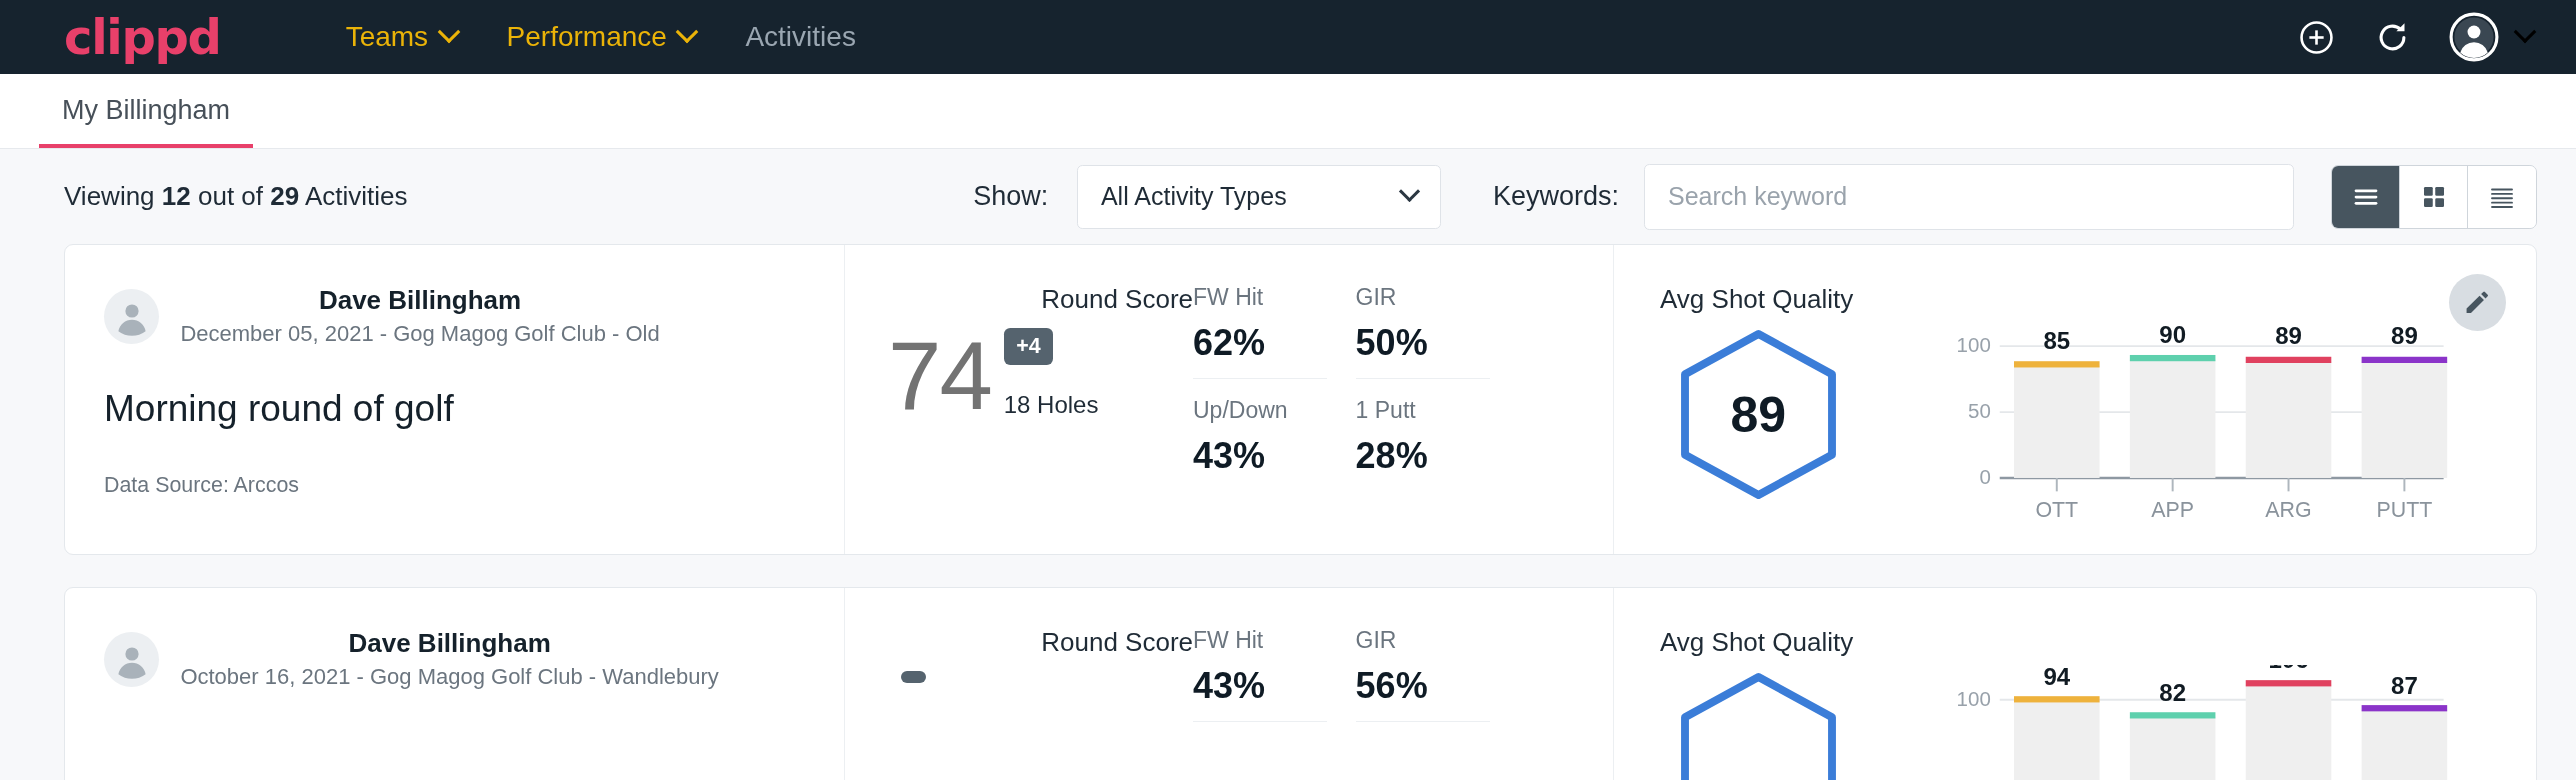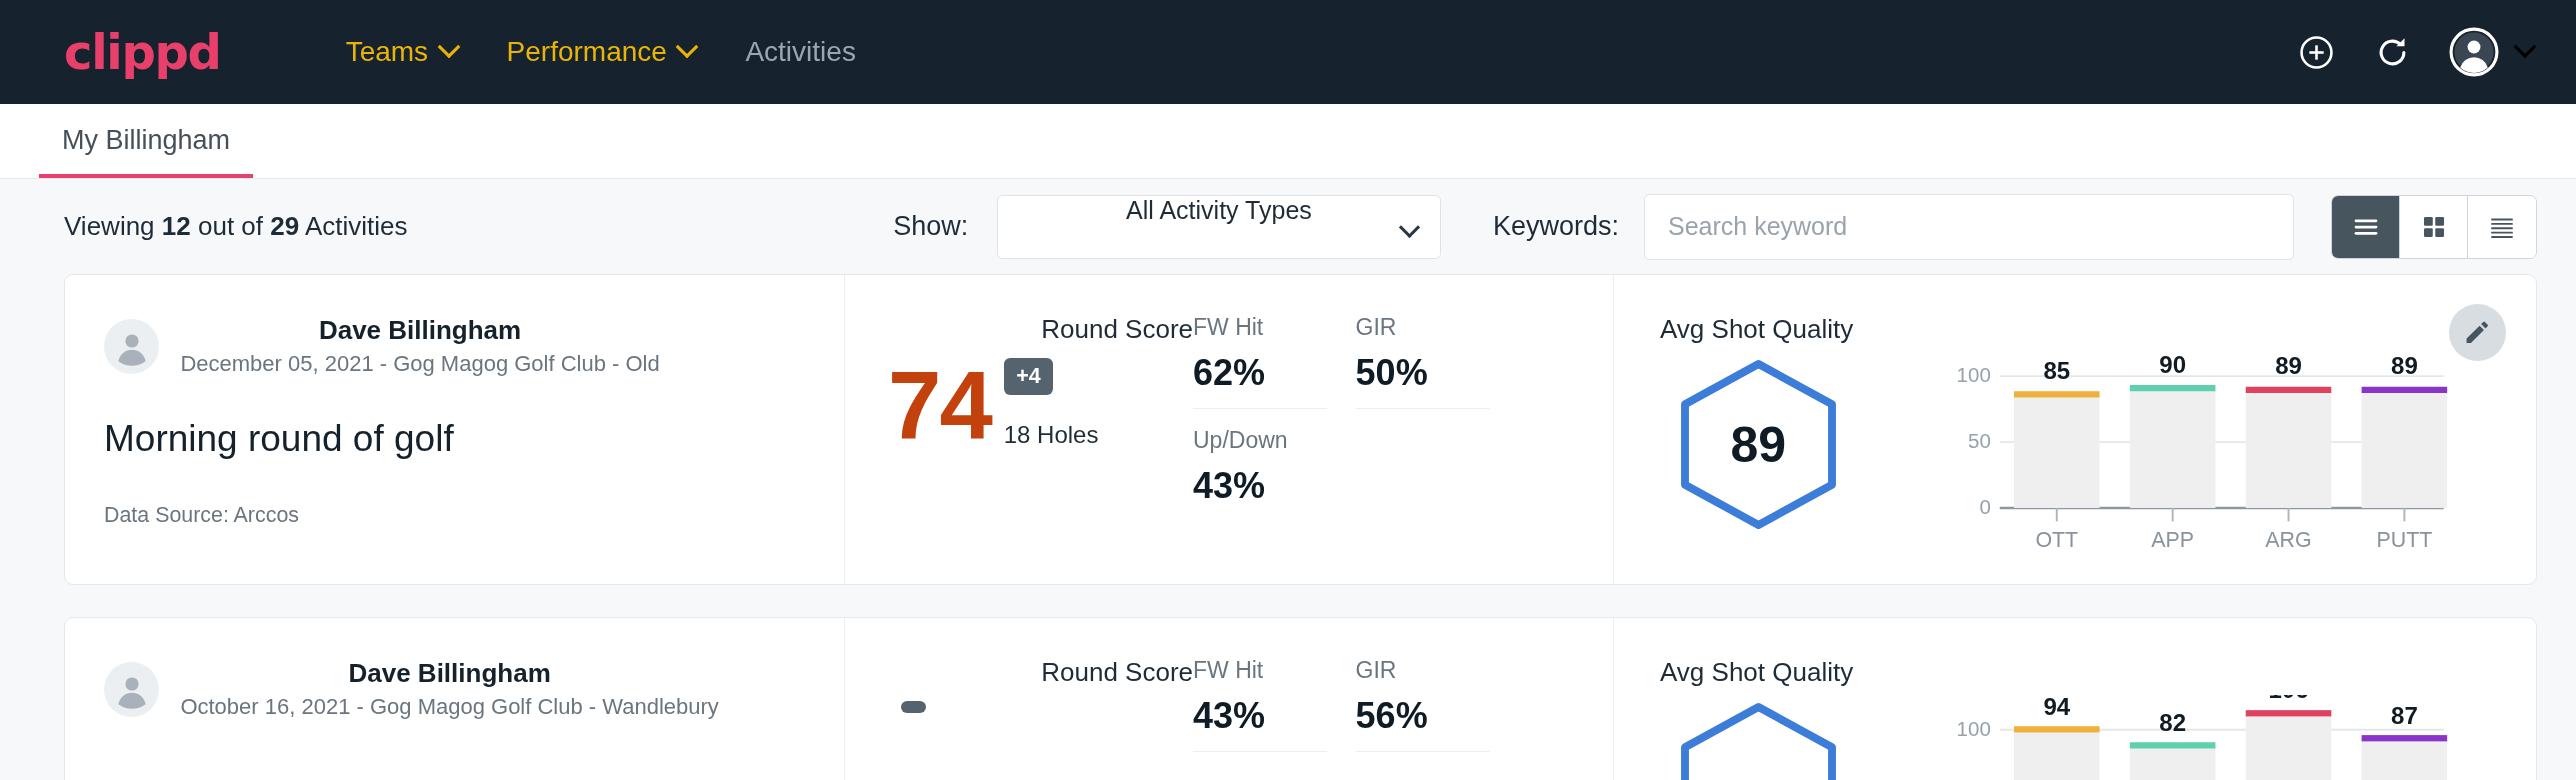--- a/index.html
+++ b/index.html
@@ -6,21 +6,21 @@
   html, body {
     width: 2576px;
     height: 780px;
     overflow: hidden;
     background: #f7f8fa;
     font-family: "Liberation Sans", sans-serif;
   }
 
   
   .topnav {
-    height: 104px;
+    height: 74px;
     background: #16232e;
     display: flex;
     align-items: center;
     padding: 0 43px 0 64px;
     position: relative;
   }
   .brand {
     font-size: 48px;
     font-weight: 700;
     color: #e8406a;
@@ -85,32 +85,31 @@
   .viewing b { font-weight: 700; }
   .toolbar-mid {
     margin-left: auto;
     display: flex;
     align-items: center;
     gap: 0;
   }
   .lbl { font-size: 27px; color: #1f2b36; white-space: nowrap; }
   .select {
     margin-left: 28.6px;
-    width: 444px;
+    width: 364px;
     height: 64px;
     background: #fff;
     border: 0.9px solid #dfe3e8;
     border-radius: 5.4px;
     display: flex;
     align-items: center;
     padding: 0 23px;
     font-size: 25px;
     color: #1f2b36;
     cursor: pointer;
-    flex-direction: column;
   }
   .select .chev2 {
     margin-left: auto;
     width: 15px; height: 15px;
     border-right: 3.6px solid #2b3742;
     border-bottom: 3.6px solid #2b3742;
     transform: rotate(45deg) translate(-3.6px,-3.6px);
   }
   .kw-label { margin-left: 52px; }
   .search {
@@ -170,21 +169,21 @@
     flex-shrink: 0;
   }
   .who-name { font-size: 26px; font-weight: 700; color: #15212b; line-height: 1.25; }
   .who-sub { font-size: 22px; color: #6b757f; line-height: 1.3; margin-top: 3.6px; }
   .card-title { font-size: 37px; font-weight: 400; color: #15212b; margin-top: 39px; }
   .card-src { font-size: 21.4px; color: #6b757f; margin-top: 43px; }
 
   .col-score { width: 348px; padding: 39px 0 0 43px; text-align: right; }
   .sec-h { font-size: 26px; color: #1f2b36; }
   .score-row { display: flex; align-items: flex-end; margin-top: 12.5px; }
-  .score-big { font-size: 96px; font-weight: 700; color: #c2410c; line-height: 0.92; letter-spacing: -1.8px; }
+  .score-big { font-size: 96px; font-weight: 400; color: #737373; line-height: 0.92; letter-spacing: -1.8px; }
   .score-side { display: flex; flex-direction: column; justify-content: space-between; height: 93px; margin-left: 12.5px; padding-bottom: 1.8px; }
   .badge {
     background: #55636e; color: #fff; font-size: 21.4px; font-weight: 700;
     border-radius: 6.2px; padding: 6.2px 12.5px; align-self: flex-start;
   }
   .holes { font-size: 24px; color: #1f2b36; }
 
   .col-stats { width: 420px; padding: 39px 0 0 0; }
   .stat-grid { display: grid; grid-template-columns: 134px 134px; column-gap: 28.6px; }
   .stat-lab { font-size: 23px; color: #6b757f; }
@@ -351,20 +350,24 @@
           <div class="stat-val">62%</div>
         </div>
         <div class="stat-cell top">
           <div class="stat-lab">GIR</div>
           <div class="stat-val">50%</div>
         </div>
         <div class="stat-cell bot">
           <div class="stat-lab">Up/Down</div>
           <div class="stat-val">43%</div>
         </div>
+        <div class="stat-cell bot">
+          <div class="stat-lab">1 Putt</div>
+          <div class="stat-val">28%</div>
+        </div>
       </div>
     </div>
 
     <div class="col-q">
       <div class="sec-h">Avg Shot Quality</div>
       <div class="q-body">
         <div class="hexwrap">
           <svg width="175" height="175" viewBox="0 0 100 100">
             <polygon points="50,4 92,27 92,73 50,96 8,73 8,27" fill="#ffffff" stroke="#3b7dd8" stroke-width="4.5" stroke-linejoin="round"></polygon>
           </svg>

